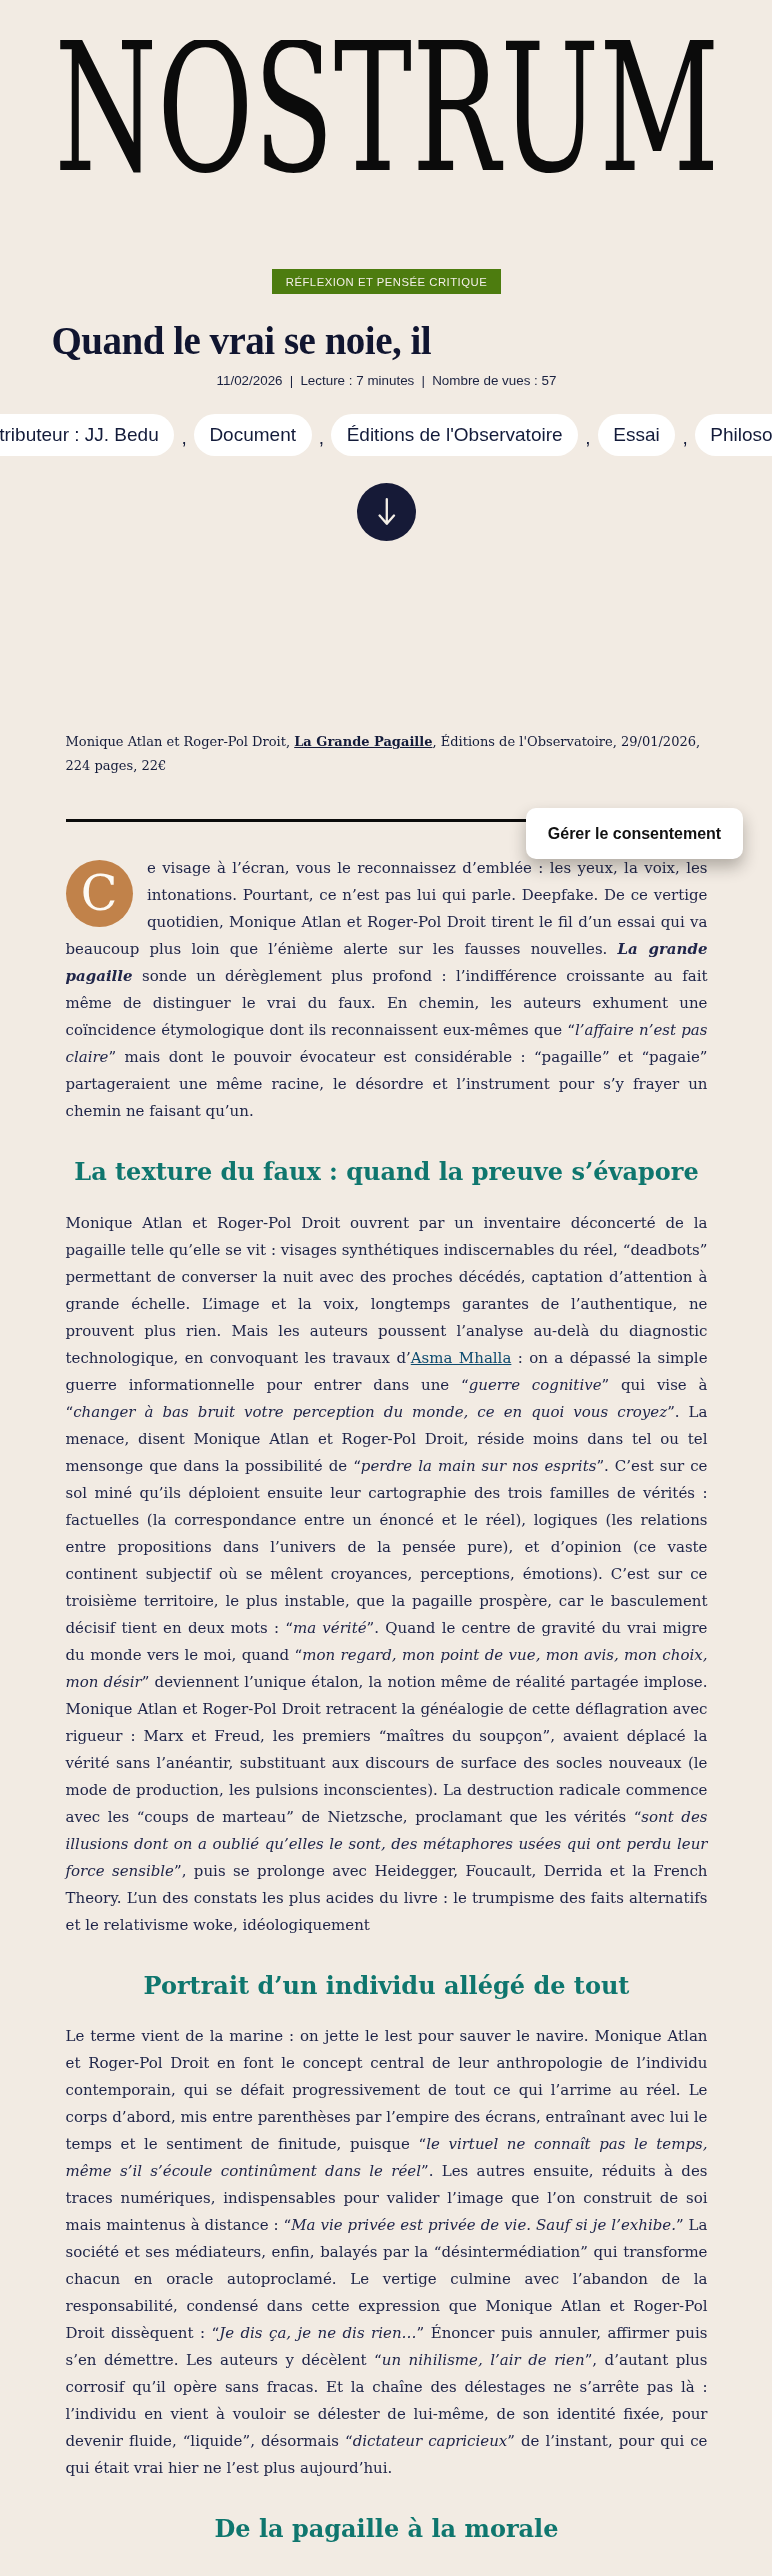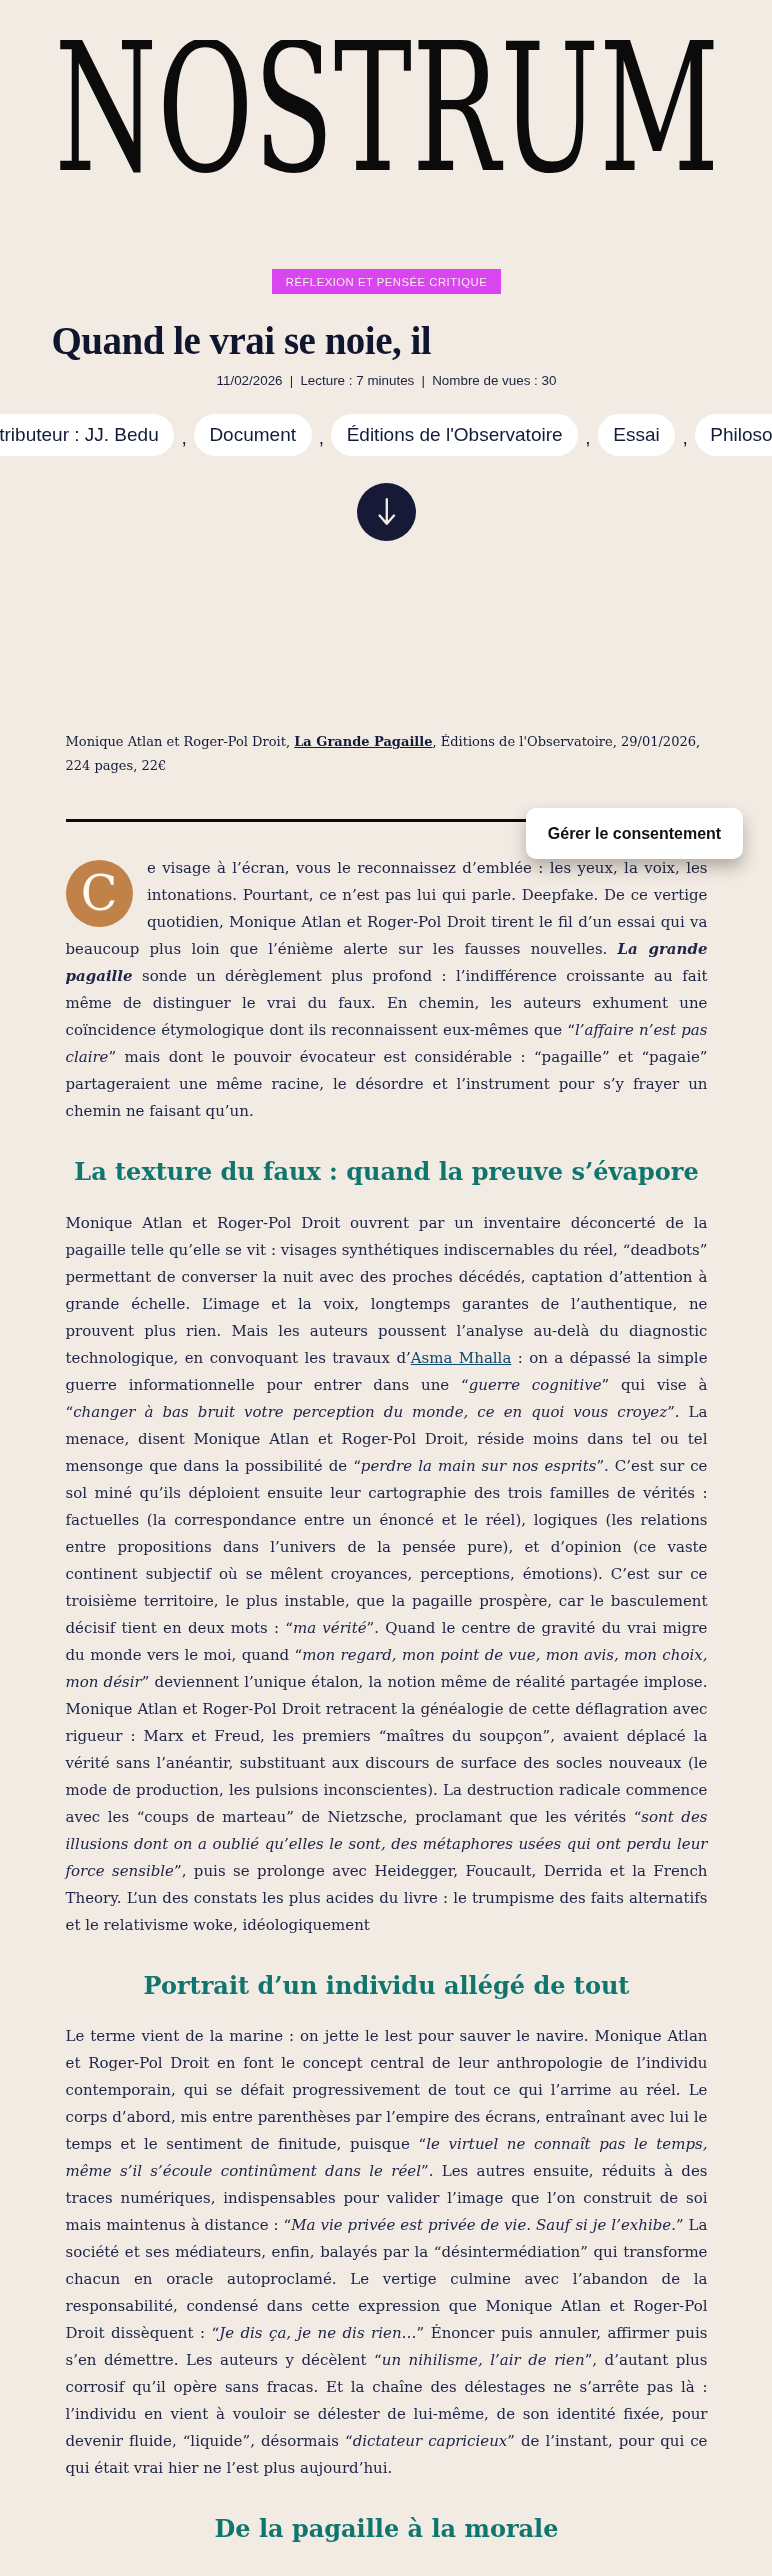--- a/index.html
+++ b/index.html
@@ -11,21 +11,21 @@
   }
   .page{position:relative;width:773px;min-height:3464px;overflow:hidden;background:#f2ebe3;}
 
   
   .masthead{display:block;margin:40px auto 0;width:670px;height:141px;}
   .masthead text{fill:#0b0b0b;}
 
   
   .badge-row{text-align:center;margin-top:88px;}
   .badge{
-    display:inline-block;background:#d946ef;color:#f4efe8;
+    display:inline-block;background:#4d7c0f;color:#f4efe8;
     font-family:"Liberation Sans", sans-serif;font-size:11.3px;letter-spacing:0.5px;
     padding:6.7px 14px;text-transform:uppercase;
   }
 
   
   .title{
     margin:24px auto 0;width:670px;
     font-family:"Liberation Serif", serif;font-weight:700;
     font-size:39px;line-height:1.18;color:#101530;letter-spacing:-0.5px;
   }
@@ -105,21 +105,21 @@
 
   <div class="badge-row">
     <span class="badge">RÉFLEXION ET PENSÉE CRITIQUE</span>
   </div>
 
   <h1 class="title">
     <span>Quand le vrai se noie, il</span><br>
   </h1>
 
   <div class="meta">
-    <span>11/02/2026</span><span class="sep">|</span><span>Lecture : 7 minutes</span><span class="sep">|</span><span>Nombre de vues : 30</span>
+    <span>11/02/2026</span><span class="sep">|</span><span>Lecture : 7 minutes</span><span class="sep">|</span><span>Nombre de vues : 57</span>
   </div>
 
   <div class="tags">
       <span class="pill">Contributeur : JJ. Bedu</span>
       <span class="tag-comma">,</span>
       <span class="pill">Document</span>
       <span class="tag-comma">,</span>
       <span class="pill">Éditions de l'Observatoire</span>
       <span class="tag-comma">,</span>
       <span class="pill">Essai</span>

